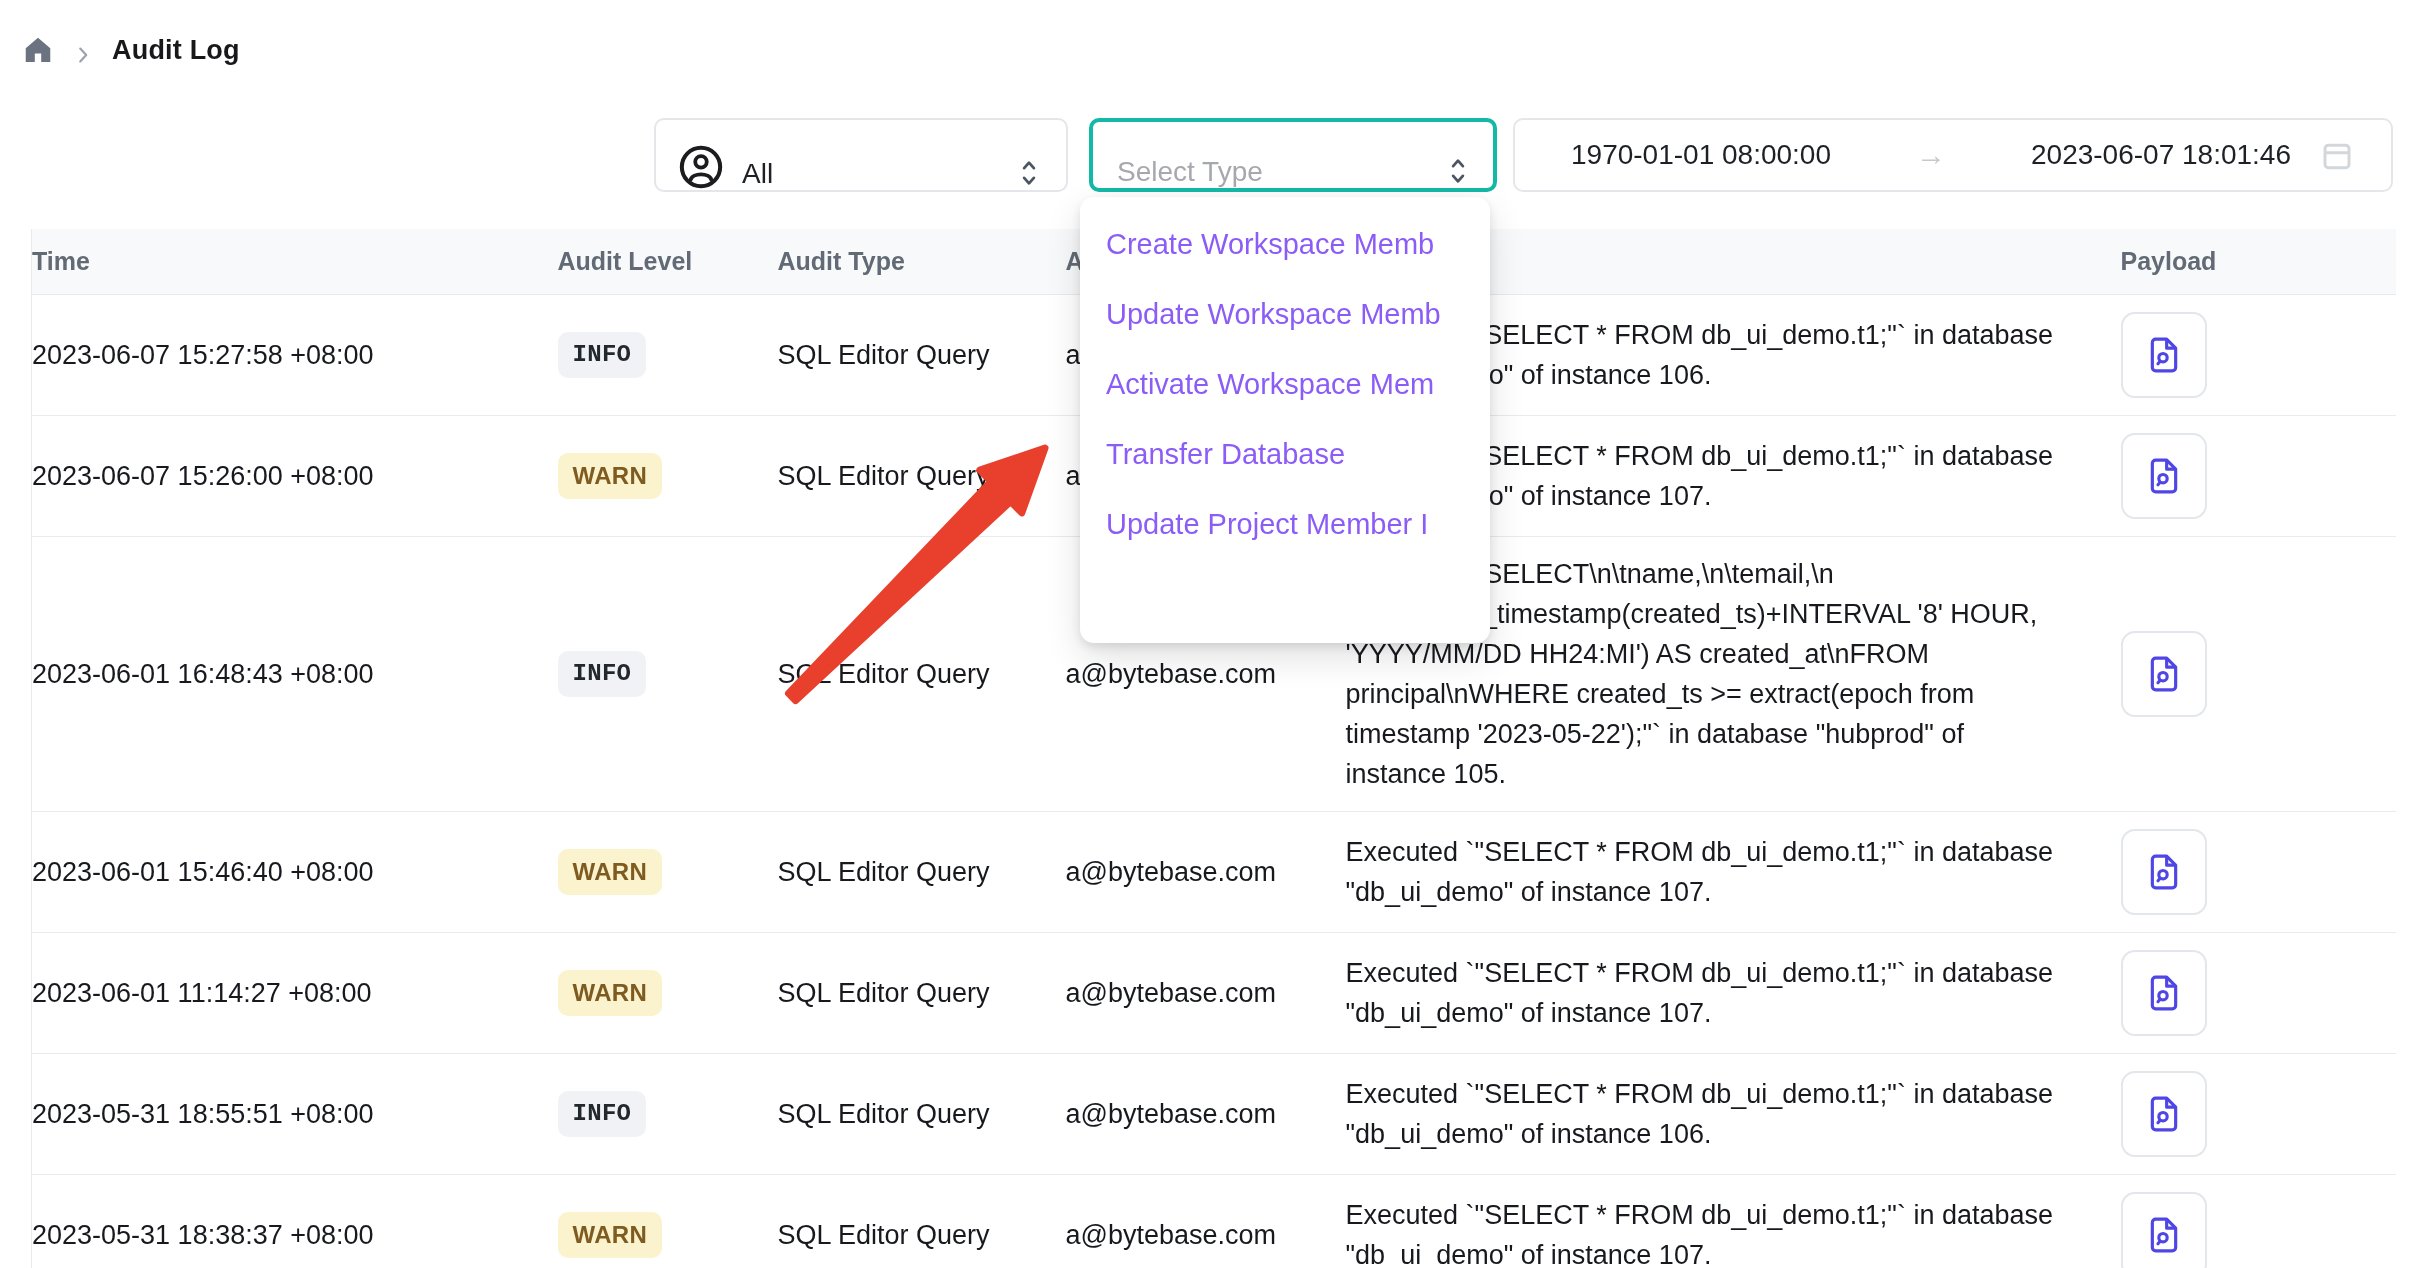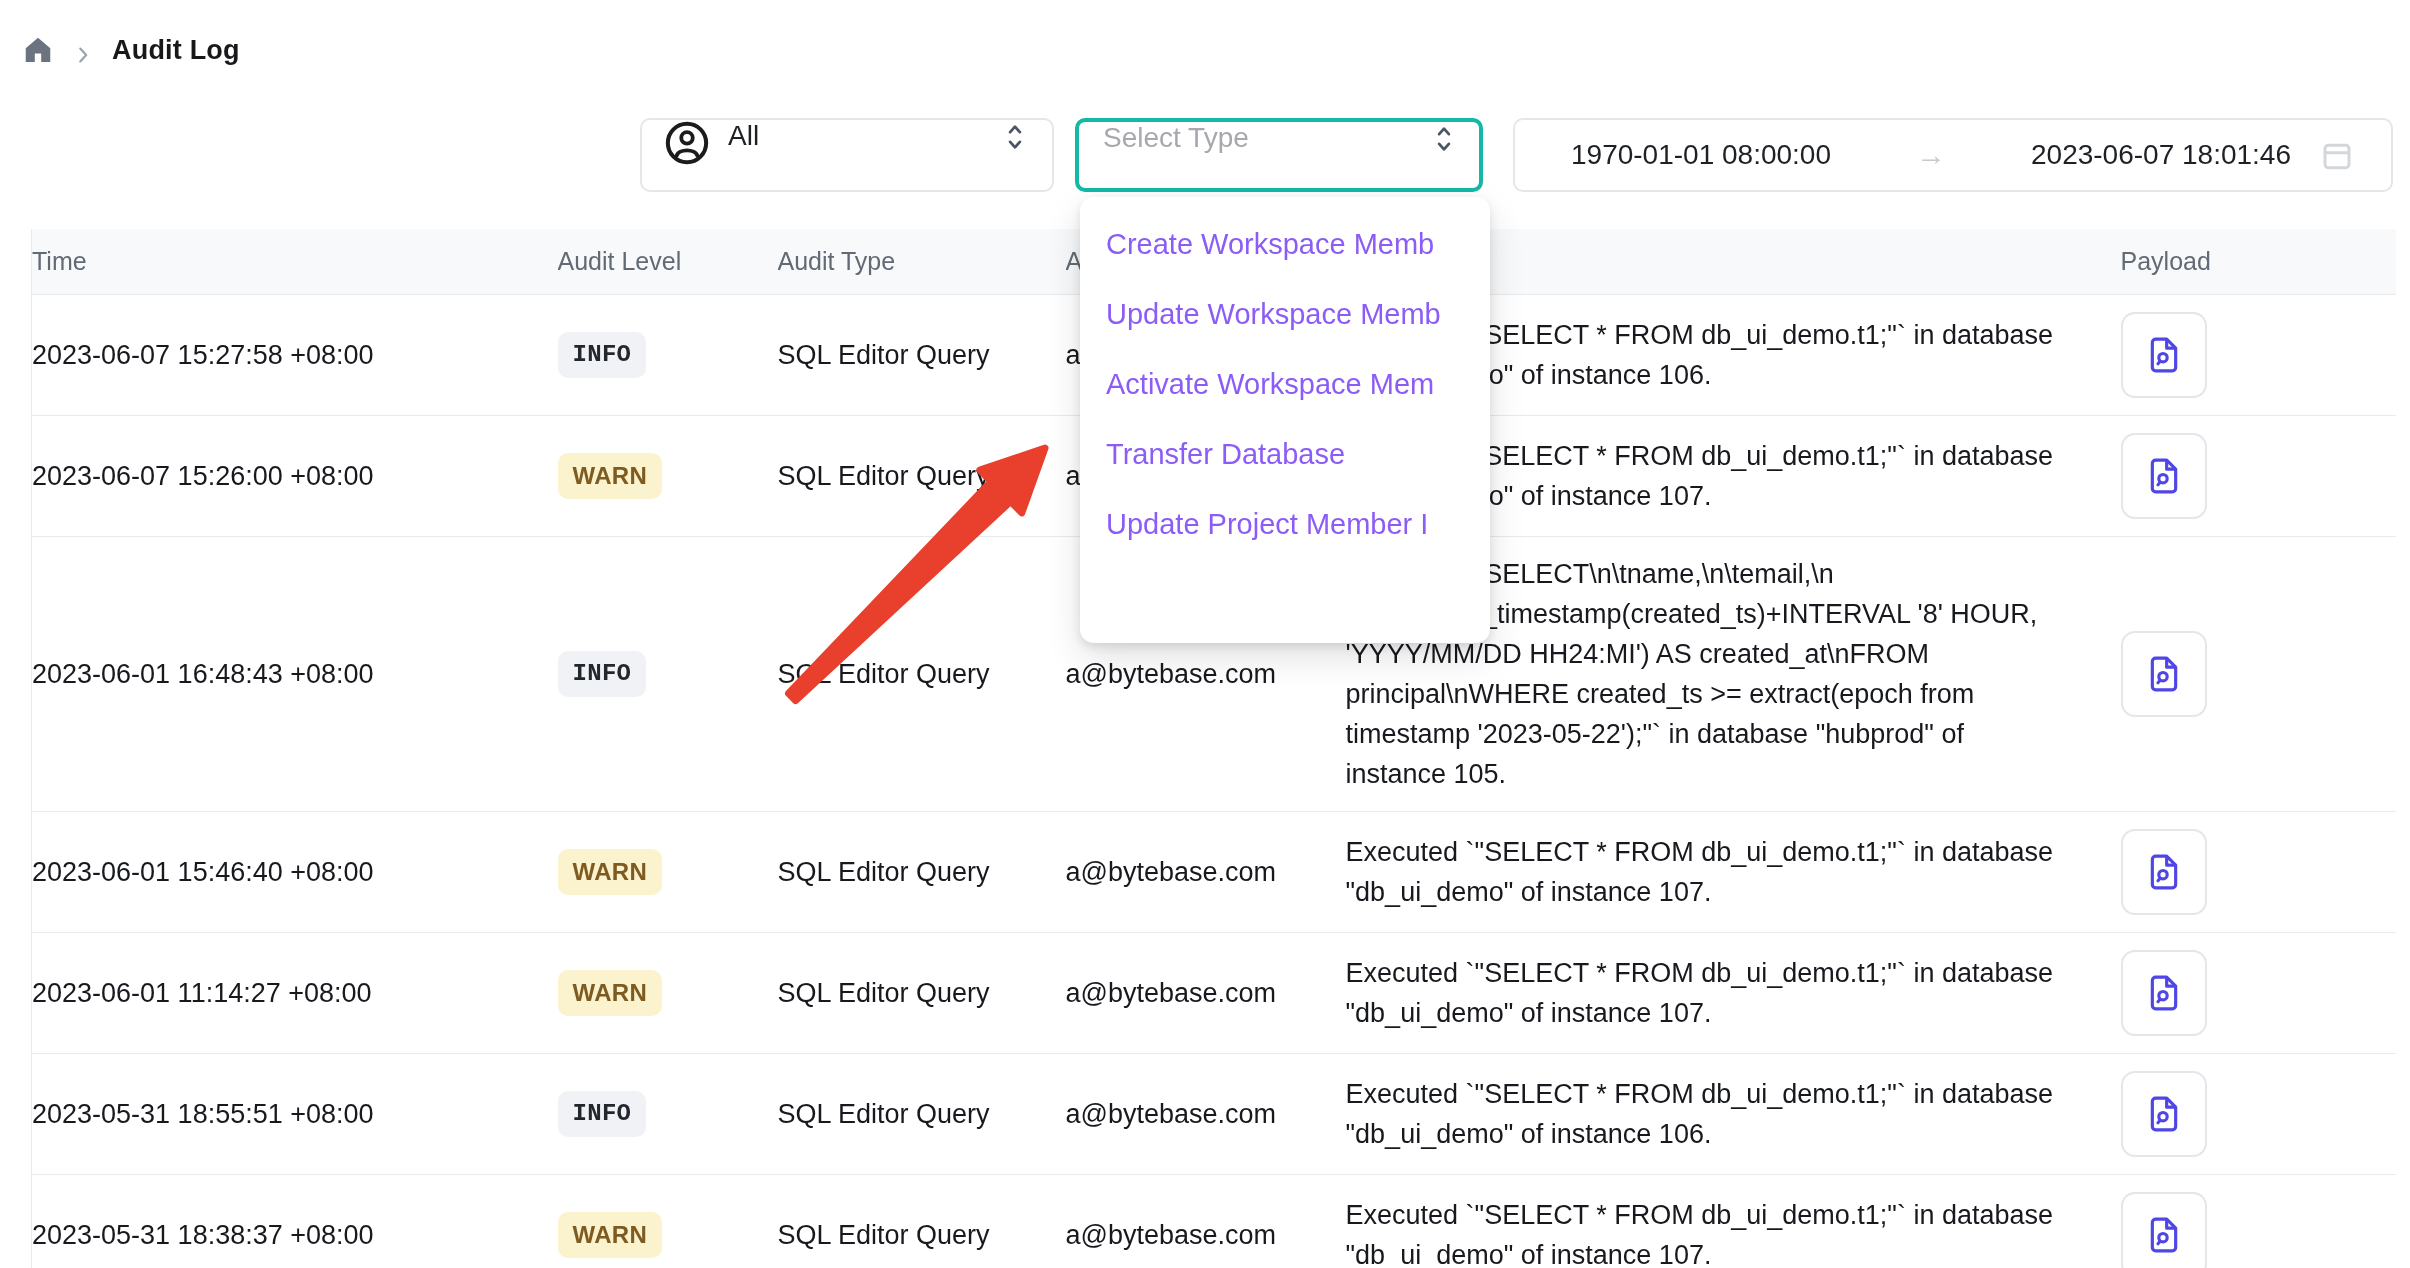--- a/index.html
+++ b/index.html
@@ -8,21 +8,21 @@
     font-family:"Liberation Sans","DejaVu Sans",sans-serif;color:#17191e;
   }
   
   .breadcrumb{position:absolute;left:22px;top:26px;height:40px;display:flex;align-items:flex-end;gap:18px;}
   .breadcrumb .home{width:32px;height:32px;display:block;}
   .breadcrumb .sep{width:22px;height:22px;display:block;}
   .breadcrumb .title{font-size:27px;font-weight:600;color:#18181b;letter-spacing:.2px;}
   
   .select-box{
     position:absolute;top:118px;height:74px;background:#fff;border:2px solid #e4e6ea;border-radius:10px;
-    display:flex;align-items:flex-start;box-sizing:border-box;
+    display:flex;align-items:flex-end;box-sizing:border-box;margin-left:14px;
   }
   .user-select{left:640px;width:414px;padding:0 22px 0 22px;}
   .user-select .avatar-ic{width:46px;height:46px;flex:0 0 auto;}
   .user-select .val{font-size:28px;color:#1d2025;margin-left:18px;flex:1;}
   .type-select{left:1075px;width:408px;border:4px solid #14b8a6;padding:0 20px 0 24px;}
   .type-select .ph{font-size:28px;color:#a6a8ad;flex:1;}
   .chevrons{width:30px;height:34px;flex:0 0 auto;}
   .daterange{
     position:absolute;left:1513px;top:118px;width:880px;height:74px;background:#fff;
     border:2px solid #e4e6ea;border-radius:10px;box-sizing:border-box;
@@ -31,21 +31,21 @@
   .daterange .spacer{flex:1;}
   .daterange .arrow{color:#c6cacf;font-size:30px;}
   .daterange .cal{width:36px;height:36px;margin-left:28px;flex:0 0 auto;}
   
   table.audit{
     position:absolute;left:31px;top:229px;width:2364px;table-layout:fixed;border-collapse:collapse;
     border-left:1px solid #e9eaec;
   }
   table.audit th{
     height:65px;background:#f8f9fb;border-bottom:1px solid #e9eaec;text-align:left;
-    font-size:25px;font-weight:400;color:#626a75;padding:0;white-space:nowrap;overflow:hidden;
+    font-size:25px;font-weight:700;color:#626a75;padding:0;white-space:nowrap;overflow:hidden;
   }
   table.audit td{
     border-bottom:1px solid #e9eaec;vertical-align:middle;padding:17px 0;font-size:27px;color:#17191e;
     white-space:nowrap;
   }
   th.c-time,td.c-time{padding-left:34px;}
   th.c-comment{padding-left:27px;}
   td.c-comment{padding-left:27px;line-height:40px;}
   th.c-payload{padding-left:45px;}
   td.c-payload{padding-left:56px;}

